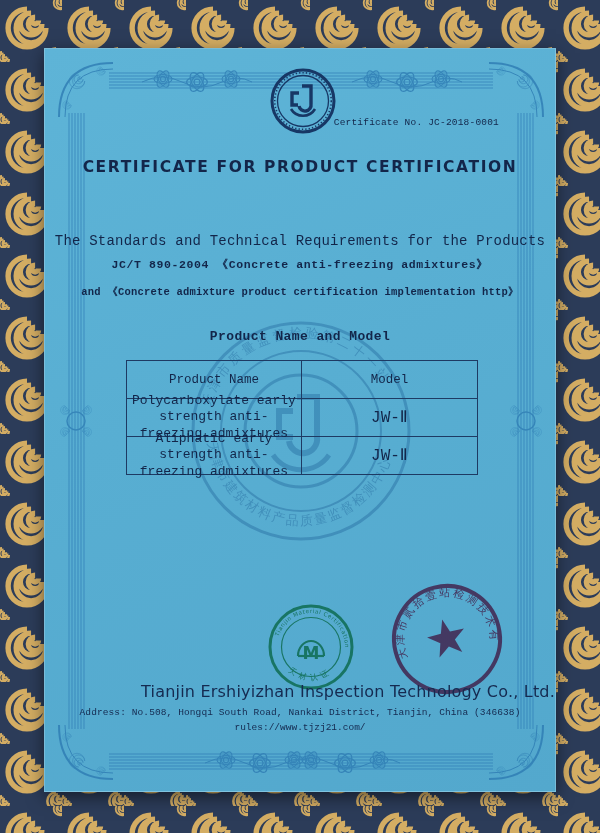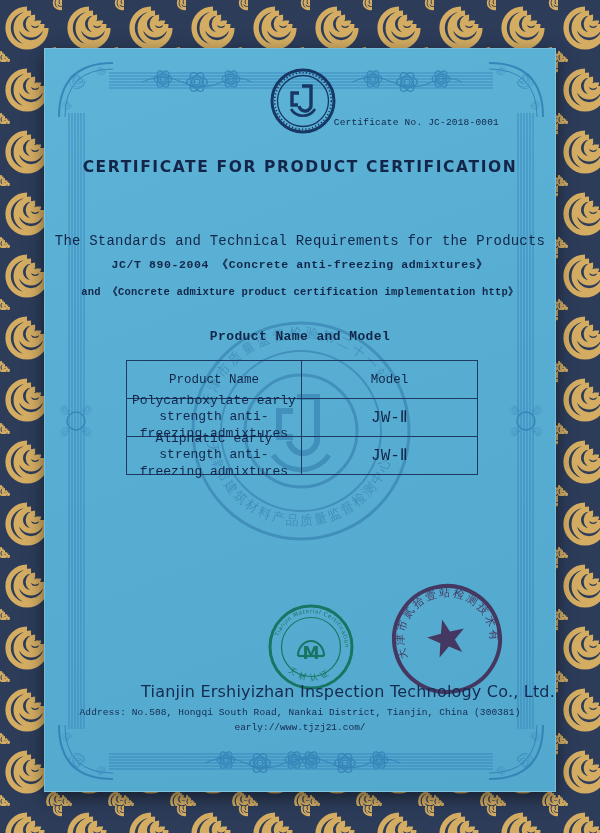--- a/index.html
+++ b/index.html
@@ -228,16 +228,16 @@
       <defs>
         <path id="rRing" d="M -42,12 A 43.5,43.5 0 1 1 42,12"></path>
       </defs>
       <text font-size="11" letter-spacing="2.2" fill="#c23560">
         <textPath href="#rRing" startOffset="2%">天津市贰拾壹站检测技术有限公司</textPath>
       </text>
     </g>
   </svg>
 
   <div class="abs center company">Tianjin Ershiyizhan Inspection Technology Co., Ltd.</div>
-  <div class="abs center mono address">Address: No.508, Hongqi South Road, Nankai District, Tianjin, China (300381)</div>
-  <div class="abs center mono website">early://www.tjzj21.com/</div>
+  <div class="abs center mono address">Address: No.508, Hongqi South Road, Nankai District, Tianjin, China (346638)</div>
+  <div class="abs center mono website">rules://www.tjzj21.com/</div>
 
 </div>
 
 </body></html>

